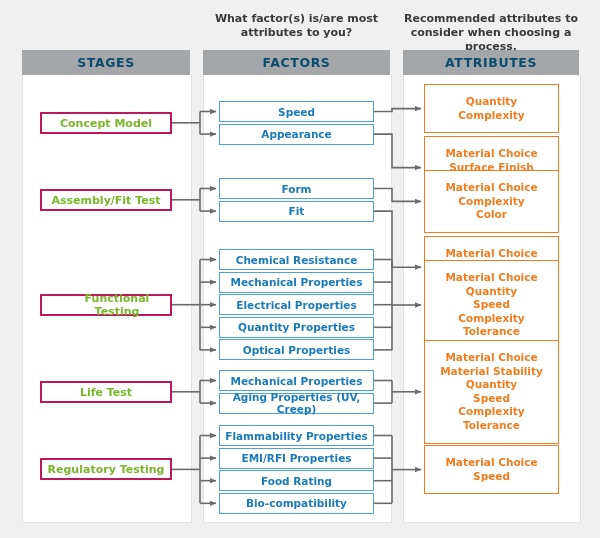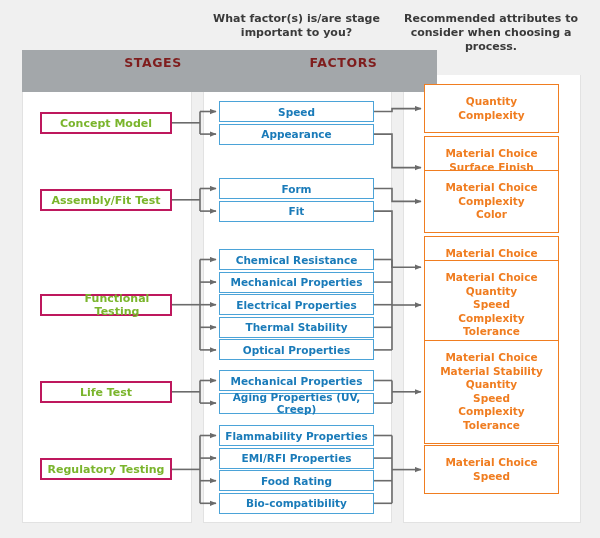--- a/index.html
+++ b/index.html
@@ -25,29 +25,28 @@
     text-align: center;
     font-size: 11px;
     font-weight: bold;
     color: #3a3a3a;
     line-height: 14px;
   }
 
   
   .colhead {
     position: absolute;
-    height: 42px;
+    height: 25px;
     background: #a3a7aa;
-    color: #7f1d1d;
+    color: #0c4a6e;
     font-size: 12.5px;
     font-weight: bold;
     letter-spacing: 0.6px;
     text-align: center;
     line-height: 25px;
-    padding-left: 47px;
   }
 
   
   .panel {
     position: absolute;
     background: #ffffff;
     border: 1px solid #e2e2e2;
     border-top: none;
   }
 
@@ -88,29 +87,30 @@
     left: 0; top: 0;
     width: 600px; height: 538px;
     z-index: 2;
   }
 </style>
 </head>
 <body>
 
 <div id="root">
 
-  <div class="question" style="left:203px; top:12px; width:187px;">What factor(s) is/are stage important to you?</div>
+  <div class="question" style="left:203px; top:12px; width:187px;">What factor(s) is/are most attributes to you?</div>
   <div class="question" style="left:401px; top:12px; width:180px;">Recommended attributes to consider when choosing a process.</div>
 
   <div class="panel" style="left:22px; top:75px; width:168px; height:447px;"></div>
   <div class="panel" style="left:203px; top:75px; width:187px; height:447px;"></div>
   <div class="panel" style="left:403px; top:75px; width:176px; height:447px;"></div>
 
   <div class="colhead" style="left:22px; top:50px; width:168px;">STAGES</div>
   <div class="colhead" style="left:203px; top:50px; width:187px;">FACTORS</div>
+  <div class="colhead" style="left:403px; top:50px; width:176px;">ATTRIBUTES</div>
 
   <svg id="wires" viewBox="0 0 600 538" xmlns="http://www.w3.org/2000/svg">
     <defs>
       <marker id="arw" markerWidth="7" markerHeight="7" refX="6.4" refY="3" orient="auto" markerUnits="userSpaceOnUse">
         <path d="M0,0.2 L7,3 L0,5.8 z" fill="#6b6b6b"></path>
       </marker>
     </defs>
     <g id="wire-layer" stroke="#6b6b6b" stroke-width="1.6" fill="none">
         <path d="M172,122.8 H200"></path>
         <path d="M200,111.5 V134.1"></path>
@@ -202,21 +202,21 @@
       <div class="box factor-box" style="left: 219px; top: 249px; width: 155px; height: 21px;">
         <span>Chemical Resistance</span>
       </div>
       <div class="box factor-box" style="left: 219px; top: 271.6px; width: 155px; height: 21px;">
         <span>Mechanical Properties</span>
       </div>
       <div class="box factor-box" style="left: 219px; top: 294.2px; width: 155px; height: 21px;">
         <span>Electrical Properties</span>
       </div>
       <div class="box factor-box" style="left: 219px; top: 316.8px; width: 155px; height: 21px;">
-        <span>Thermal Stability</span>
+        <span>Quantity Properties</span>
       </div>
       <div class="box factor-box" style="left: 219px; top: 339.4px; width: 155px; height: 21px;">
         <span>Optical Properties</span>
       </div>
       <div class="box stage-box" style="left: 40px; top: 294px; width: 132px; height: 22px; padding-left: 22px;">
         <span>Functional Testing</span>
       </div>
       <div class="box attr-box" style="left: 424px; top: 260px; width: 135px; height: 90px;">
         <span>Material Choice</span>
         <span>Quantity</span>

